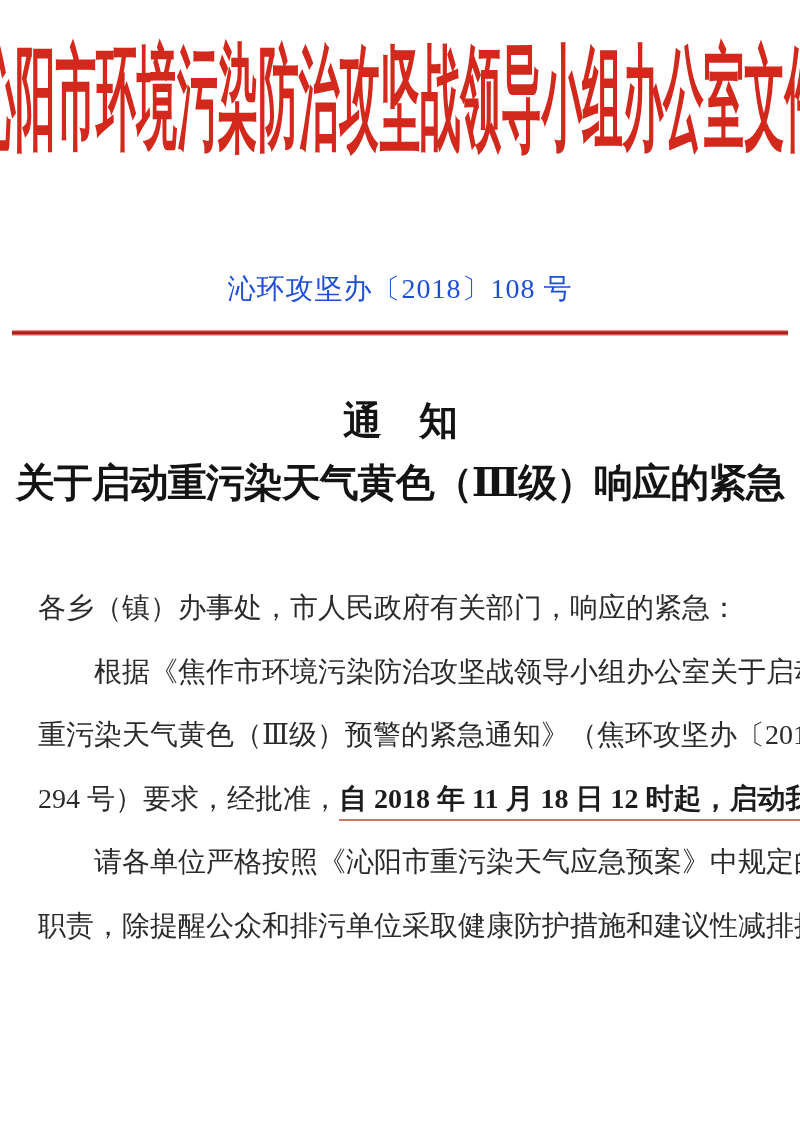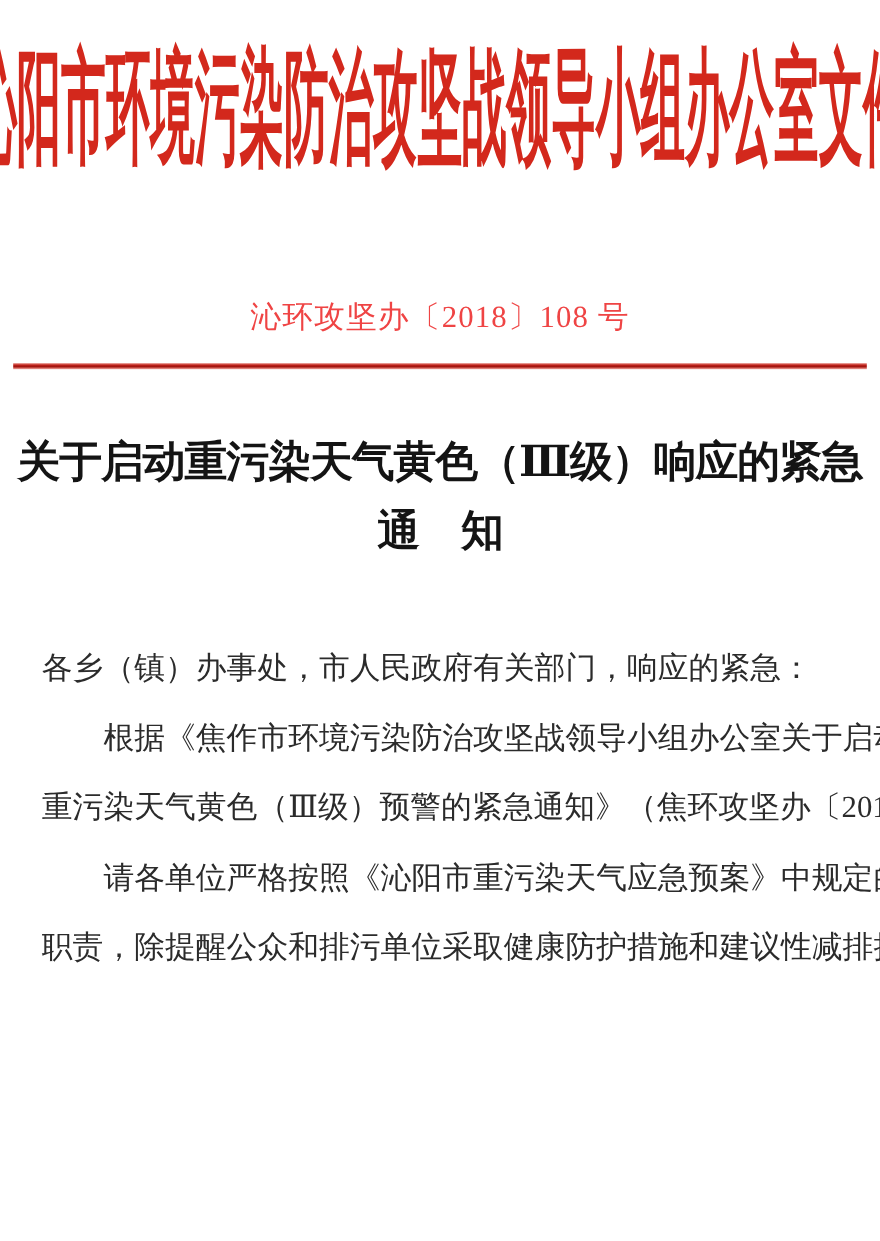--- a/index.html
+++ b/index.html
@@ -33,21 +33,21 @@
     white-space: nowrap;
     transform: scale(0.375, 1.05);
     transform-origin: center center;
     letter-spacing: 0;
   }
   .doc-number {
     margin-top: 106px;
     text-align: center;
     font-size: 28px;
     line-height: 42px;
-    color: #ef4444;
+    color: #1d4ed8;
     letter-spacing: 1px;
   }
   .red-rule {
     margin: 20px 12px 0 12px;
     height: 6px;
     background: linear-gradient(to bottom, #f3bcb6 0%, #c1221a 30%, #a01510 55%, #d96a62 80%, #fbeae8 100%);
   }
   .title {
     margin-top: 54px;
     text-align: center;
@@ -81,31 +81,32 @@
 
   <div class="red-header">
     <span class="red-header-text">沁阳市环境污染防治攻坚战领导小组办公室文件</span>
   </div>
 
   <div class="doc-number">沁环攻坚办〔2018〕108 号</div>
 
   <div class="red-rule"></div>
 
   <div class="title">
+    <div>通　知</div>
     <div>关于启动重污染天气黄色（Ⅲ级）响应的紧急</div>
-    <div>通　知</div>
   </div>
 
   <div class="body-text">
     <div class="line">各乡（镇）办事处，市人民政府有关部门，响应的紧急：</div>
 
     <div class="line indent">根据《焦作市环境污染防治攻坚战领导小组办公室关于启动</div>
 
     <div class="line">重污染天气黄色（Ⅲ级）预警的紧急通知》（焦环攻坚办〔2018〕</div>
 
+    <div class="line"><span>294 号）要求，经批准，</span><span class="bold red-underline">自 2018 年 11 月 18 日 12 时起，启动我</span></div>
 
 
     <div class="line indent">请各单位严格按照《沁阳市重污染天气应急预案》中规定的</div>
 
     <div class="line">职责，除提醒公众和排污单位采取健康防护措施和建议性减排措</div>
   </div>
 
 </div>
 
 </body></html>

